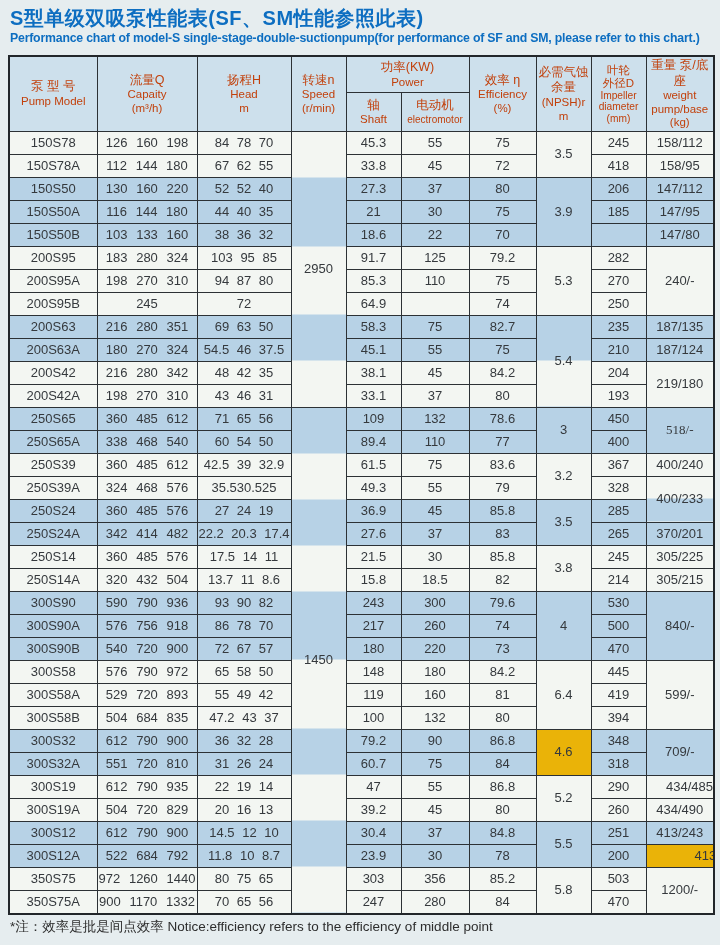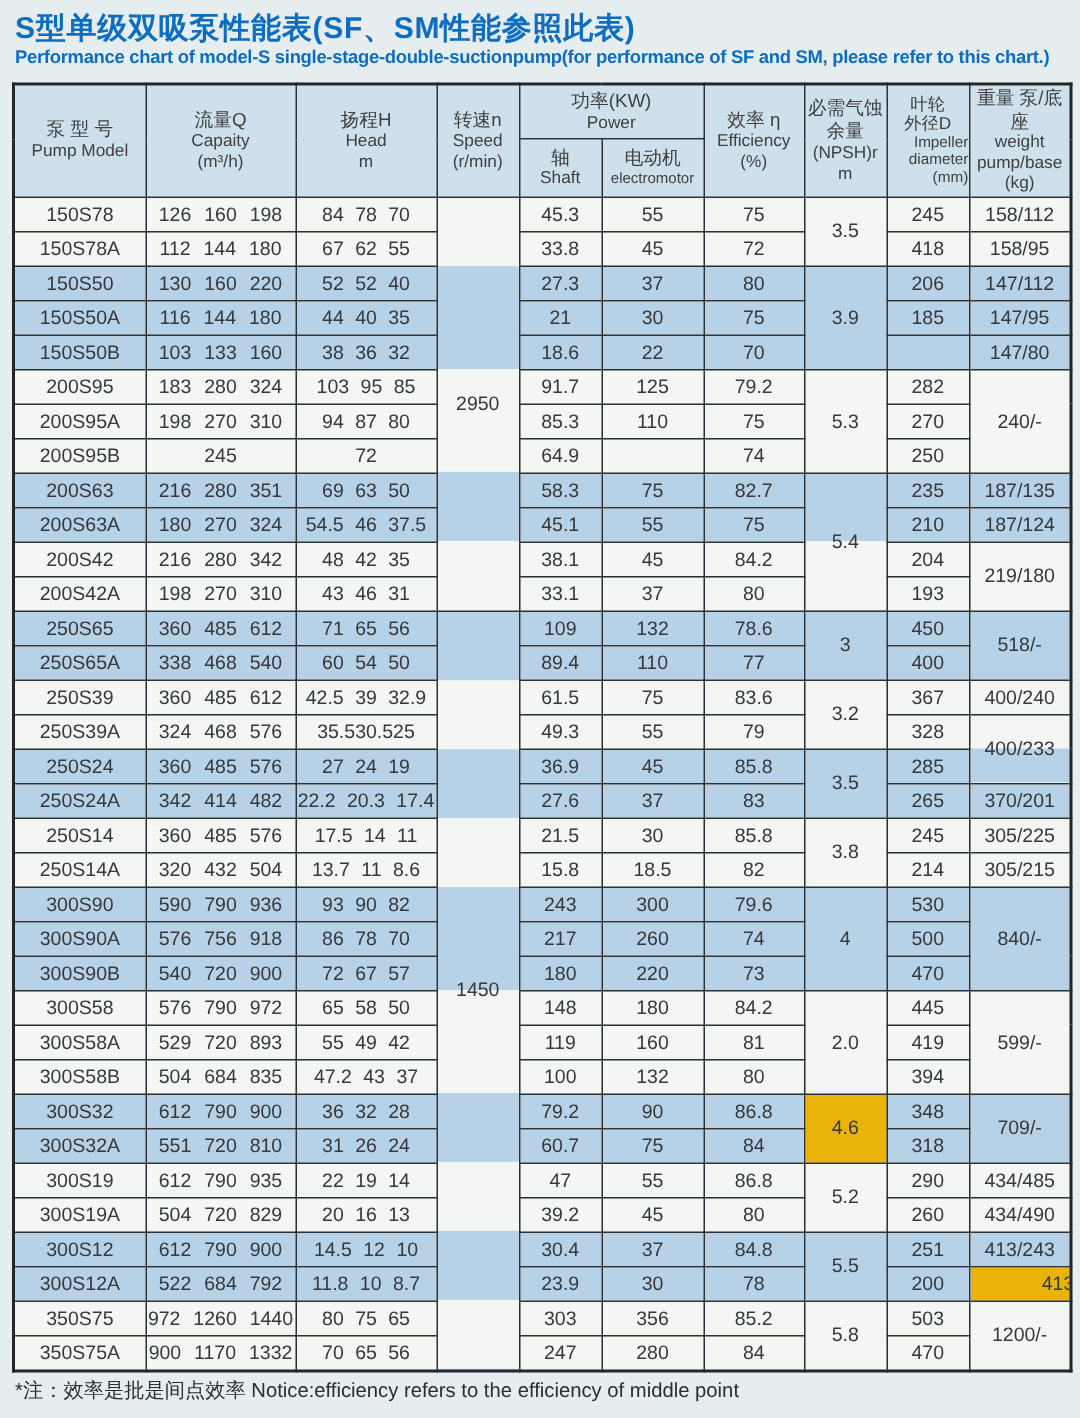--- a/index.html
+++ b/index.html
@@ -25,27 +25,27 @@
     width:705px;
     border-collapse:collapse;table-layout:fixed;
     border:2px solid #22262a;
   }
   .perf th,.perf td{
     border:1px solid #2c3135;
     overflow:hidden;
   }
   .perf thead th{
     background:#cde0ec;
-    font-weight:normal;color:#404040;
+    font-weight:normal;color:#c2410c;
     padding:1px 0;vertical-align:middle;text-align:center;
   }
   .hz{display:block;font-size:12.5px;line-height:1.25;}
   .he{display:block;font-size:11.5px;line-height:1.18;}
   th.small .hz{font-size:11.5px;line-height:1.15;}
-  th.small .he{font-size:10.2px;line-height:1.12;text-align:right;}
+  th.small .he{font-size:10.2px;line-height:1.12;}
   th.th-motor .he{font-size:10px;}
   .perf tbody td{
     height:22px;line-height:22px;
     font-size:13px;color:#35393d;
     text-align:center;padding:0;
     white-space:nowrap;
   }
   tr.w td{background:#f3f6f2;}
   tr.b td{background:#b7d2e6;}
   td.model{text-align:left;padding-left:11px;}
@@ -264,21 +264,21 @@
       <tr class="b">
         <td class="model">250S65</td>
         <td class="cap">360 485 612</td>
         <td class="head">71 65 56</td>
         <td class="speed merged" rowspan="22" style="background: linear-gradient(rgb(183, 210, 230) 0%, rgb(183, 210, 230) 4.55%, rgb(183, 210, 230) 4.55%, rgb(183, 210, 230) 9.09%, rgb(243, 246, 242) 9.09%, rgb(243, 246, 242) 13.64%, rgb(243, 246, 242) 13.64%, rgb(243, 246, 242) 18.18%, rgb(183, 210, 230) 18.18%, rgb(183, 210, 230) 22.73%, rgb(183, 210, 230) 22.73%, rgb(183, 210, 230) 27.27%, rgb(243, 246, 242) 27.27%, rgb(243, 246, 242) 31.82%, rgb(243, 246, 242) 31.82%, rgb(243, 246, 242) 36.36%, rgb(183, 210, 230) 36.36%, rgb(183, 210, 230) 40.91%, rgb(183, 210, 230) 40.91%, rgb(183, 210, 230) 45.45%, rgb(183, 210, 230) 45.45%, rgb(183, 210, 230) 50%, rgb(243, 246, 242) 50%, rgb(243, 246, 242) 54.55%, rgb(243, 246, 242) 54.55%, rgb(243, 246, 242) 59.09%, rgb(243, 246, 242) 59.09%, rgb(243, 246, 242) 63.64%, rgb(183, 210, 230) 63.64%, rgb(183, 210, 230) 68.18%, rgb(183, 210, 230) 68.18%, rgb(183, 210, 230) 72.73%, rgb(243, 246, 242) 72.73%, rgb(243, 246, 242) 77.27%, rgb(243, 246, 242) 77.27%, rgb(243, 246, 242) 81.82%, rgb(183, 210, 230) 81.82%, rgb(183, 210, 230) 86.36%, rgb(183, 210, 230) 86.36%, rgb(183, 210, 230) 90.91%, rgb(243, 246, 242) 90.91%, rgb(243, 246, 242) 95.45%, rgb(243, 246, 242) 95.45%, rgb(243, 246, 242) 100%);">1450</td>
         <td class="shaft">109</td>
         <td class="motor">132</td>
         <td class="eff">78.6</td>
         <td class="npsh merged" rowspan="2" style="background: rgb(183, 210, 230);">3</td>
         <td class="imp">450</td>
-        <td class="wt merged" rowspan="2" style="background: rgb(183, 210, 230);">518/-</td>
+        <td class="wt merged" rowspan="2" style="background: rgb(183, 210, 230); font-family: Liberation Serif, serif;">518/-</td>
       </tr>
       <tr class="b">
         <td class="model">250S65A</td>
         <td class="cap">338 468 540</td>
         <td class="head">60 54 50</td>
         <td class="shaft">89.4</td>
         <td class="motor">110</td>
         <td class="eff">77</td>
         <td class="imp">400</td>
       </tr>
@@ -373,21 +373,21 @@
         <td class="eff">73</td>
         <td class="imp">470</td>
       </tr>
       <tr class="w">
         <td class="model">300S58</td>
         <td class="cap">576 790 972</td>
         <td class="head">65 58 50</td>
         <td class="shaft">148</td>
         <td class="motor">180</td>
         <td class="eff">84.2</td>
-        <td class="npsh merged" rowspan="3" style="background: rgb(243, 246, 242);">2.0</td>
+        <td class="npsh merged" rowspan="3" style="background: rgb(243, 246, 242);">6.4</td>
         <td class="imp">445</td>
         <td class="wt merged" rowspan="3" style="background: rgb(243, 246, 242);">599/-</td>
       </tr>
       <tr class="w">
         <td class="model">300S58A</td>
         <td class="cap">529 720 893</td>
         <td class="head">55 49 42</td>
         <td class="shaft">119</td>
         <td class="motor">160</td>
         <td class="eff">81</td>
@@ -424,21 +424,21 @@
       </tr>
       <tr class="w">
         <td class="model">300S19</td>
         <td class="cap">612 790 935</td>
         <td class="head">22 19 14</td>
         <td class="shaft">47</td>
         <td class="motor">55</td>
         <td class="eff">86.8</td>
         <td class="npsh merged" rowspan="2" style="background: rgb(243, 246, 242);">5.2</td>
         <td class="imp">290</td>
-        <td class="wt merged" style="background: rgb(243, 246, 242);">434/485</td>
+        <td class="wt merged" style="background: rgb(243, 246, 242); text-align: right;">434/485</td>
       </tr>
       <tr class="w">
         <td class="model">300S19A</td>
         <td class="cap">504 720 829</td>
         <td class="head">20 16 13</td>
         <td class="shaft">39.2</td>
         <td class="motor">45</td>
         <td class="eff">80</td>
         <td class="imp">260</td>
         <td class="wt merged" style="background: rgb(243, 246, 242);">434/490</td>

